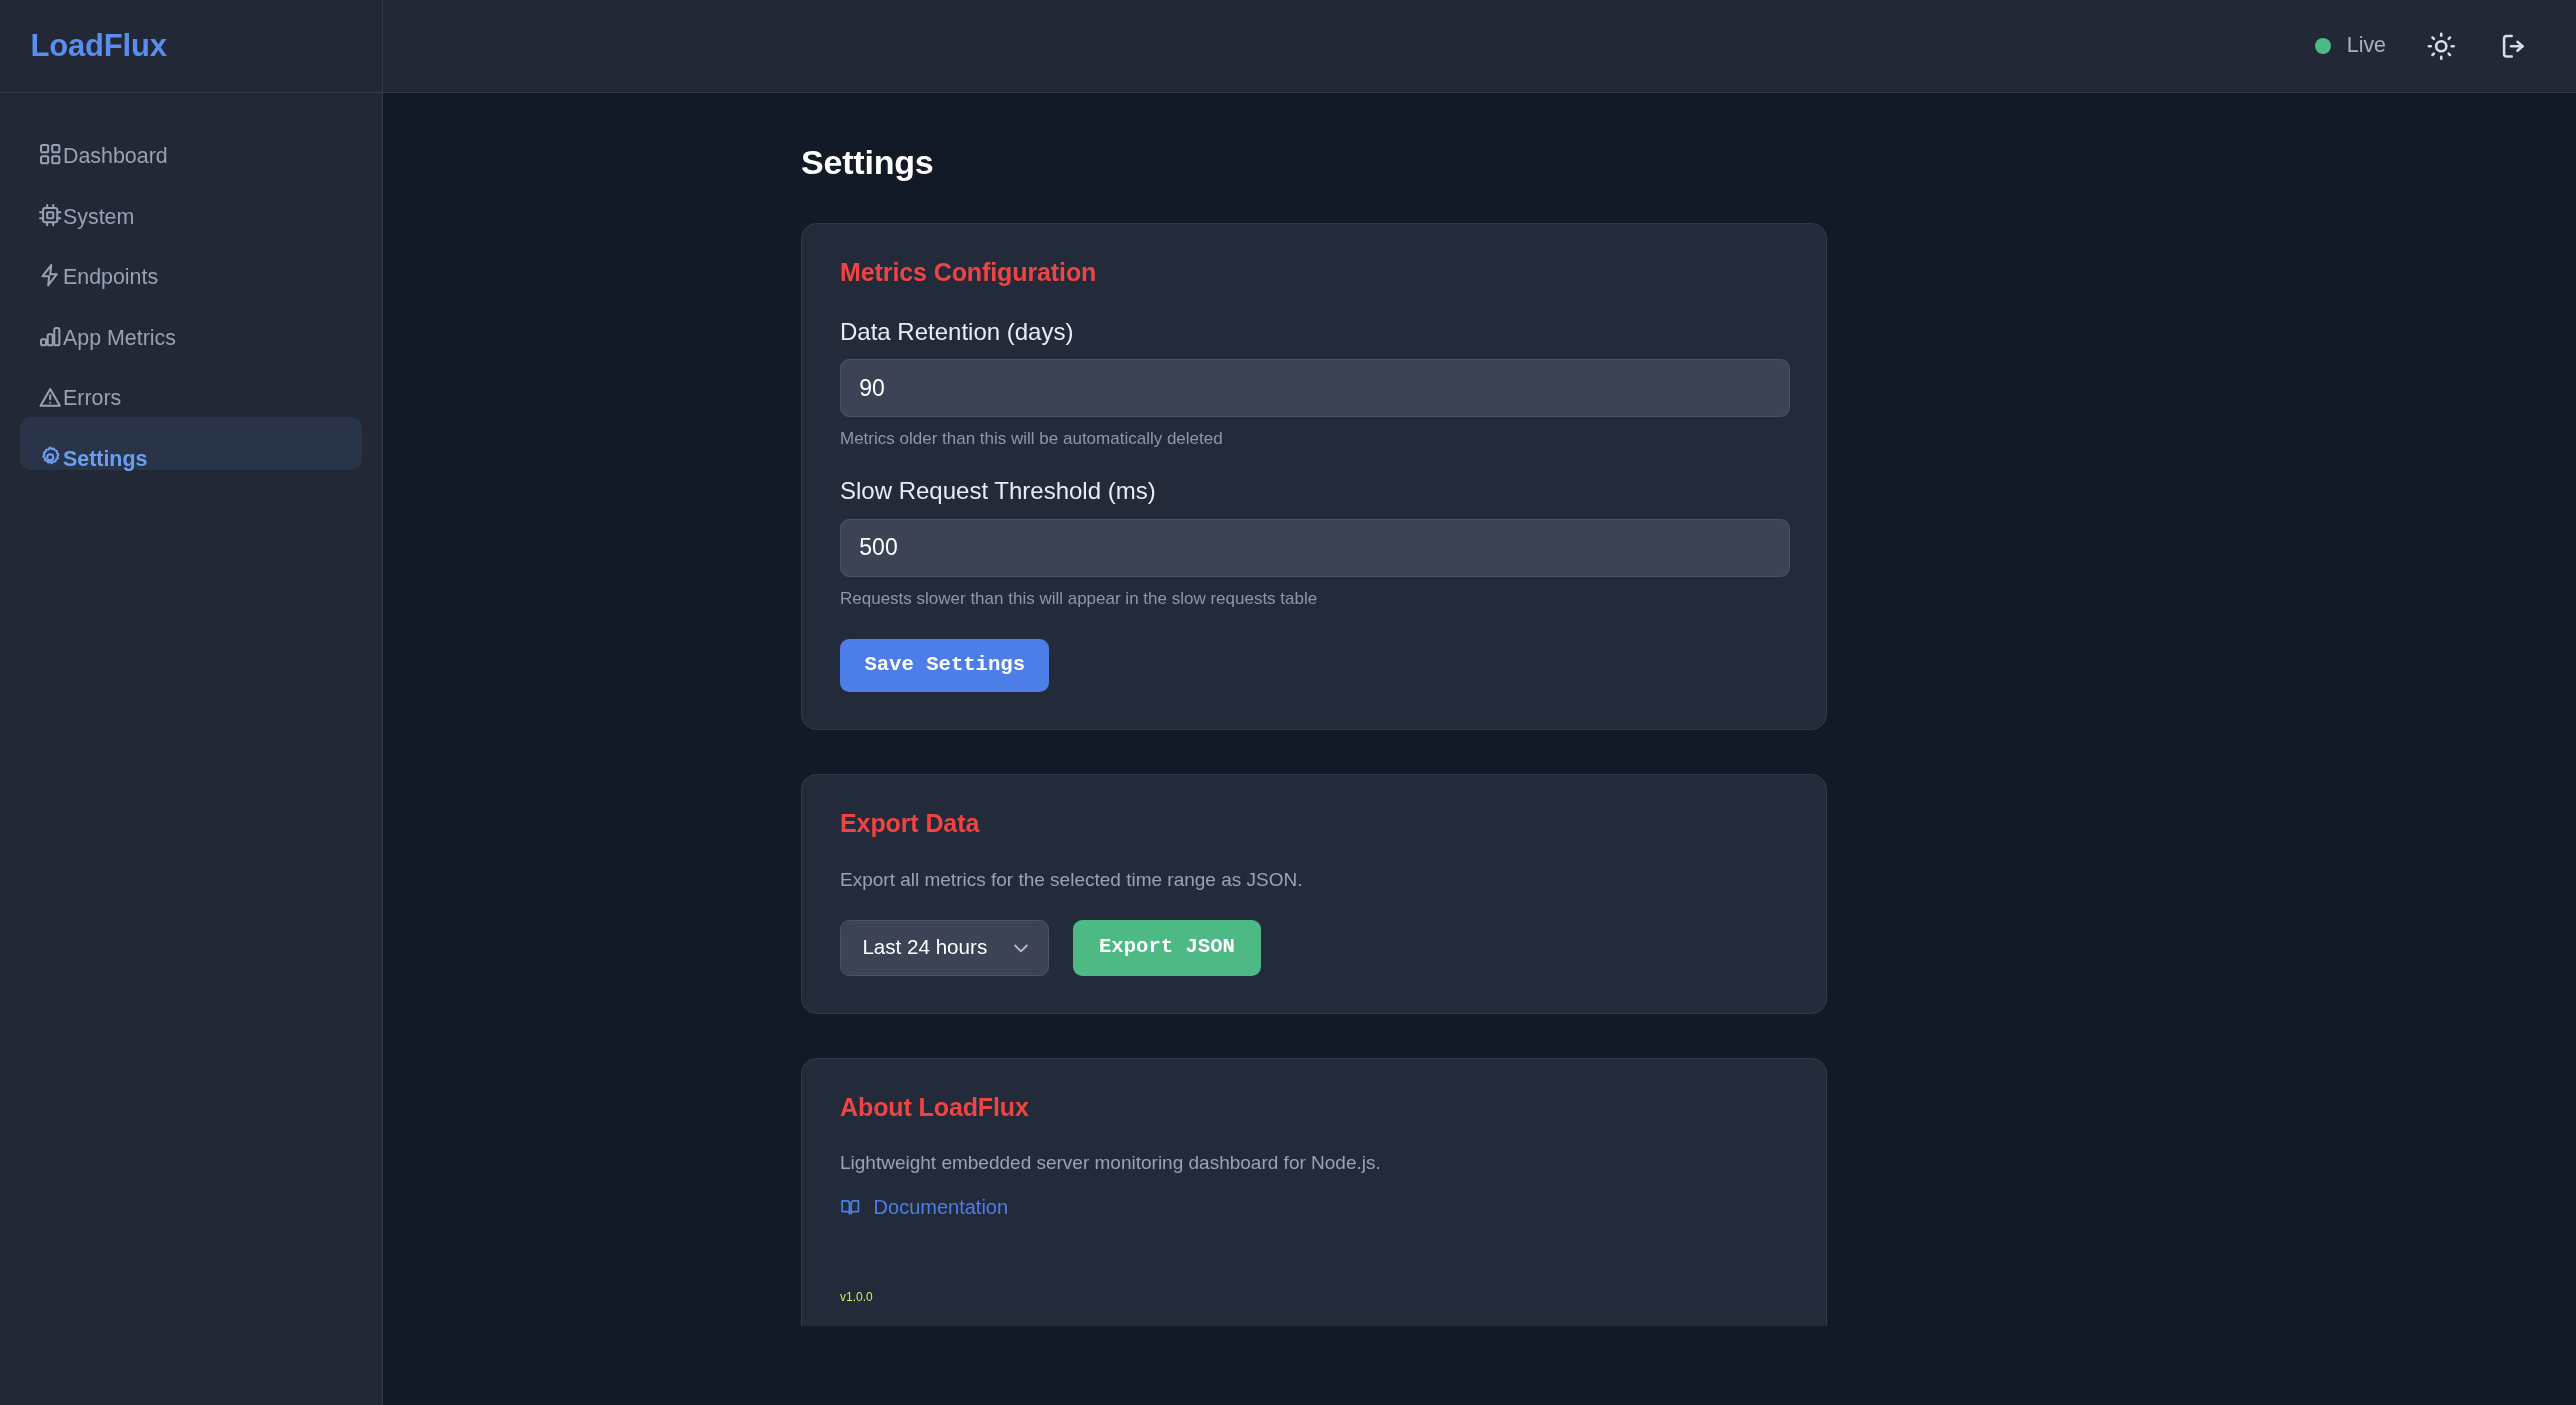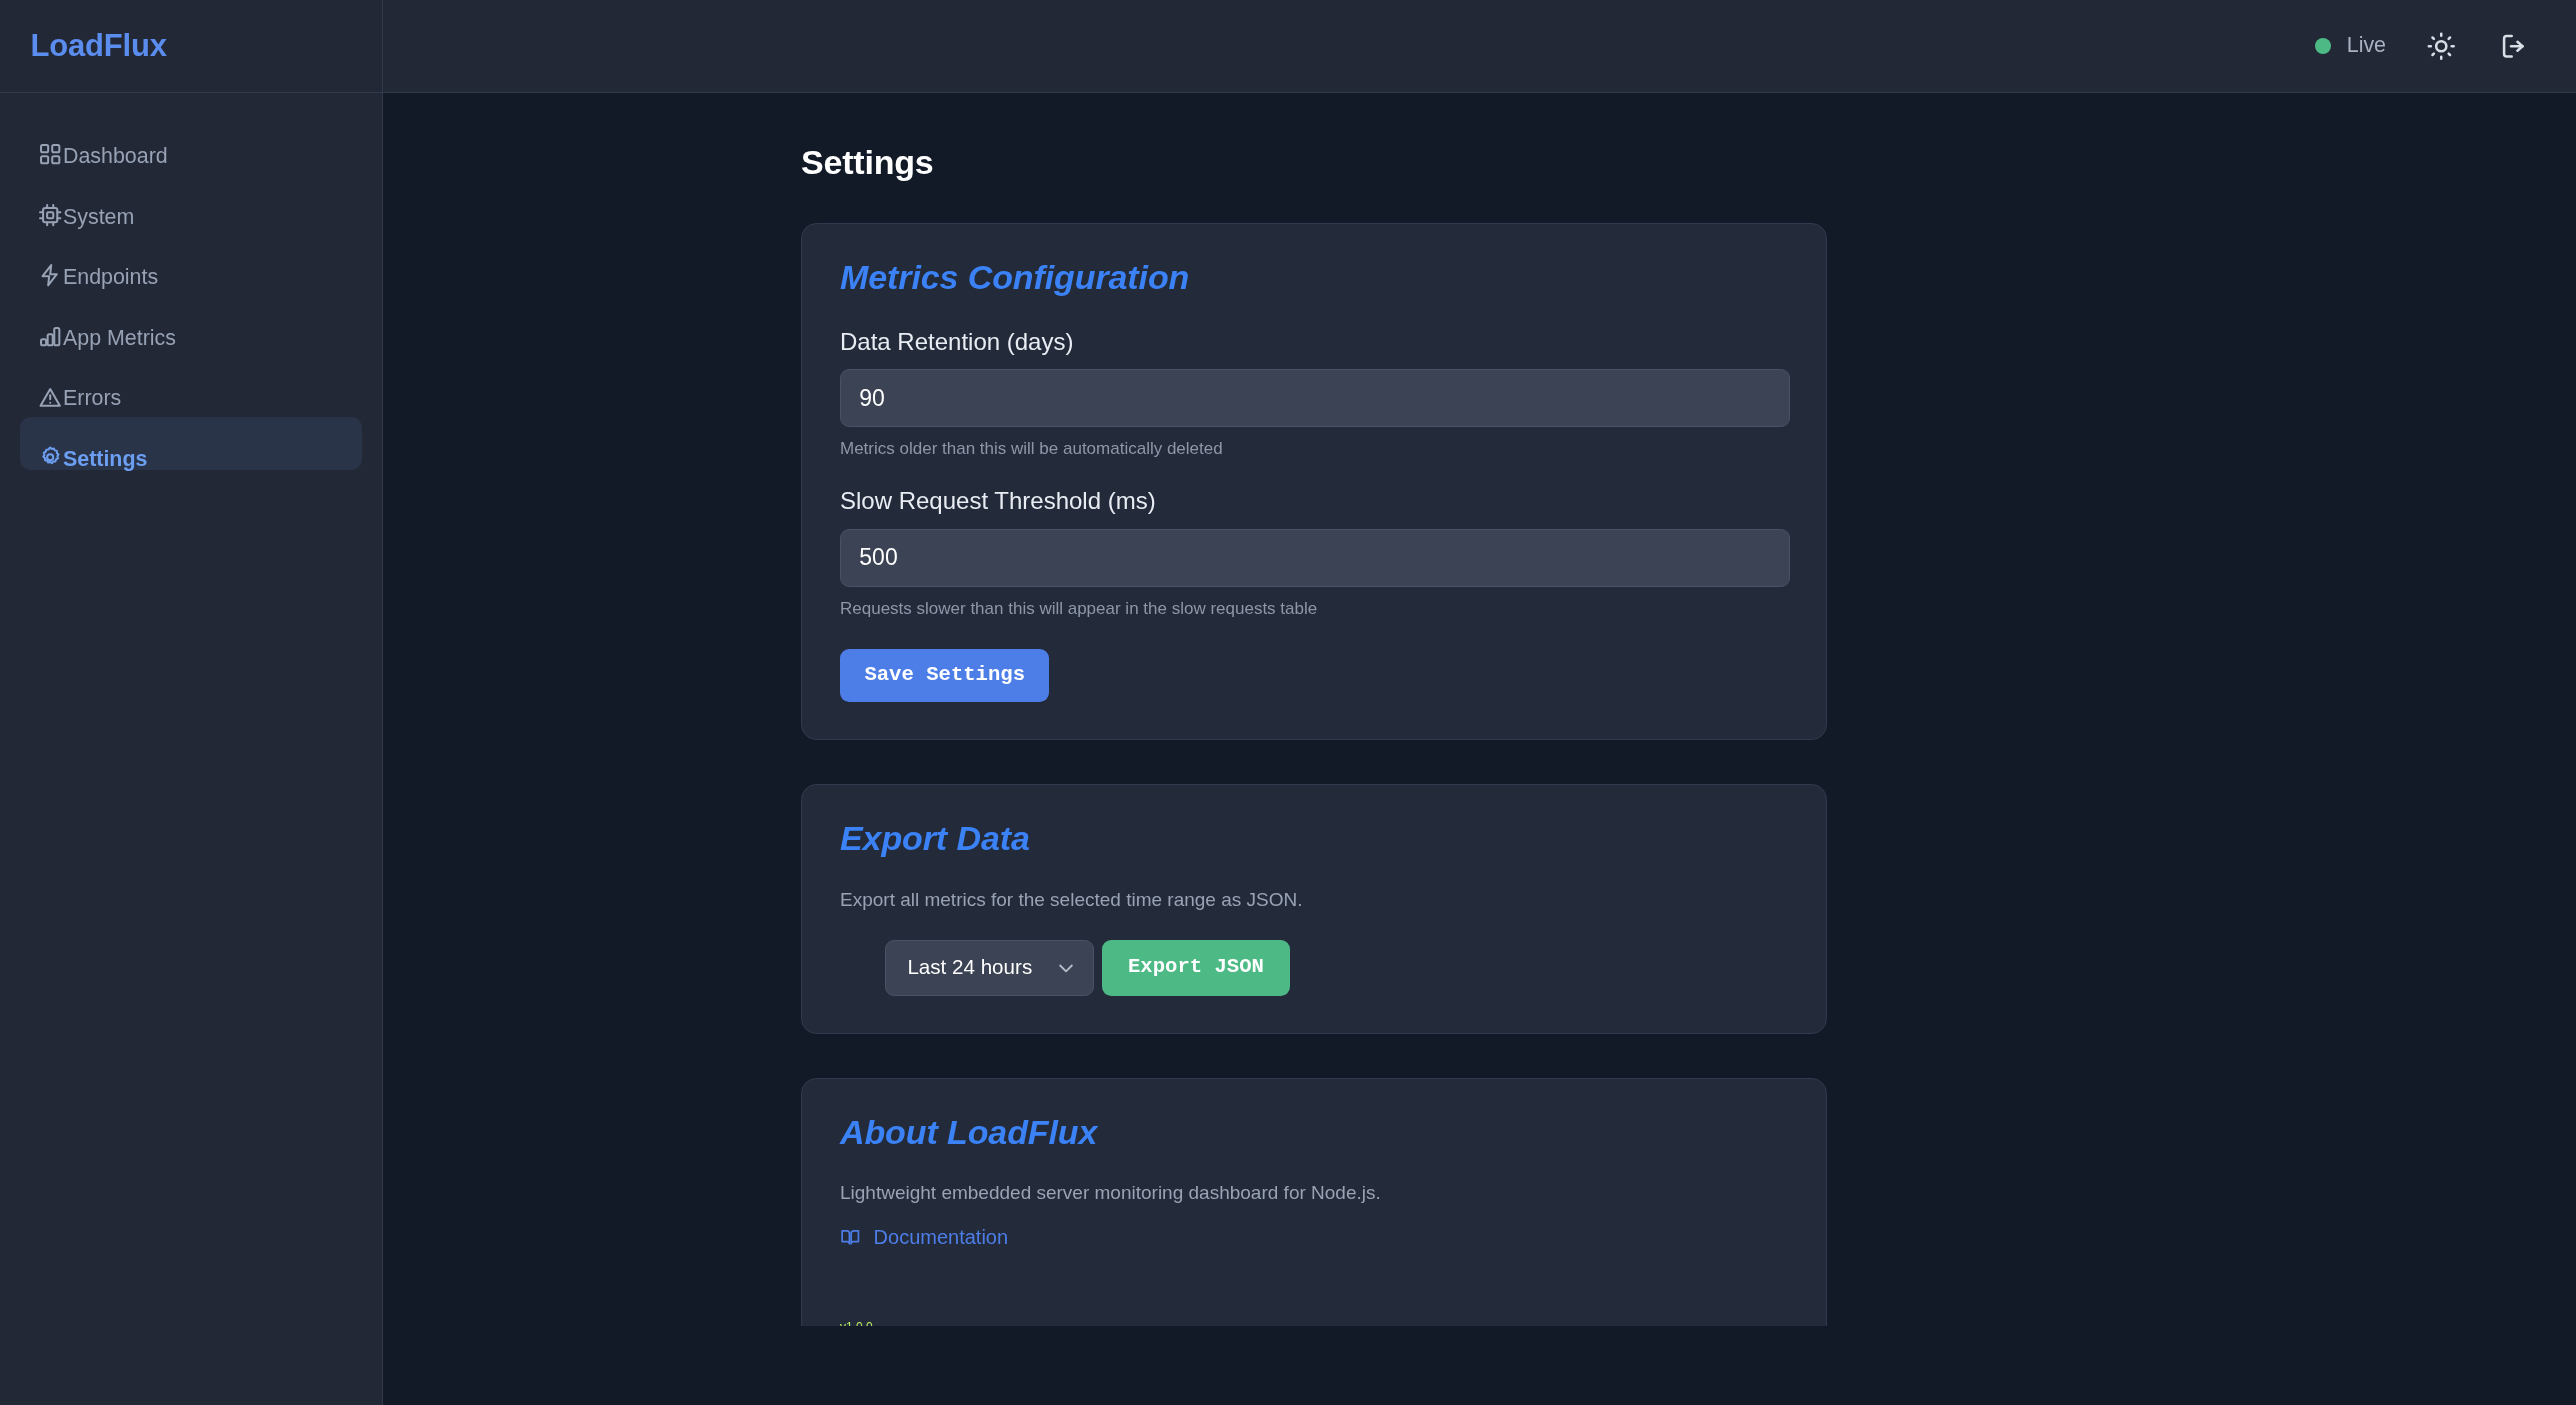--- a/index.html
+++ b/index.html
@@ -150,26 +150,25 @@
   .card {
     width: 1026px;
     background: #232a3a;
     border: 1.5px solid #313a4e;
     border-radius: 15.3px;
     margin-bottom: 44px;
     padding: 34px 38px 37px 38px;
   }
 
   .card-title {
-    font-size: 34px;
+    font-size: 25px;
     font-weight: bold;
-    color: #3b82f6;
+    color: #ef4444;
     margin-bottom: 30.5px;
     letter-spacing: -0.1px;
-    font-style: italic;
   }
 
   .field-label {
     font-size: 24px;
     font-weight: normal;
     color: #e9edf3;
     margin-bottom: 13.7px;
     display: block;
   }
 
@@ -220,22 +219,21 @@
 
   .card-desc {
     font-size: 19px;
     color: #99a3b4;
     margin-bottom: 29px;
   }
 
   .export-row {
     display: flex;
     align-items: center;
-    gap: 8px;
-    margin-left: 45px;
+    gap: 24px;
   }
 
   .select-wrap {
     position: relative;
     display: inline-flex;
     align-items: center;
     height: 56px;
     background: #3c4354;
     border: 1.5px solid #4b5366;
     border-radius: 9.2px;

